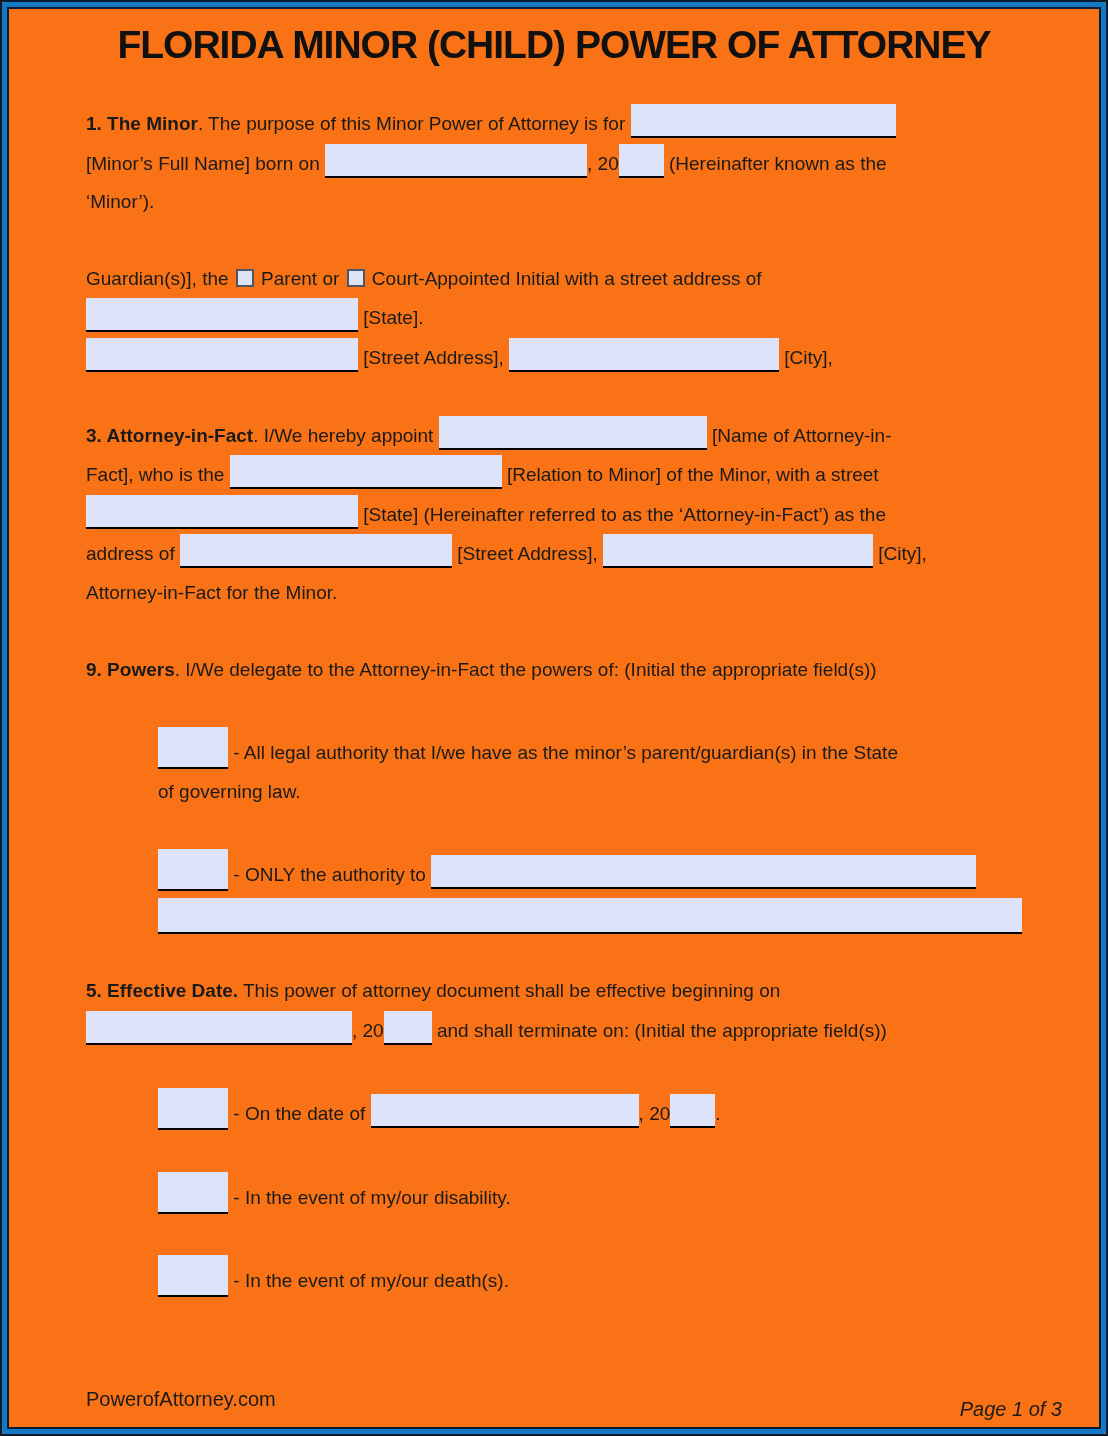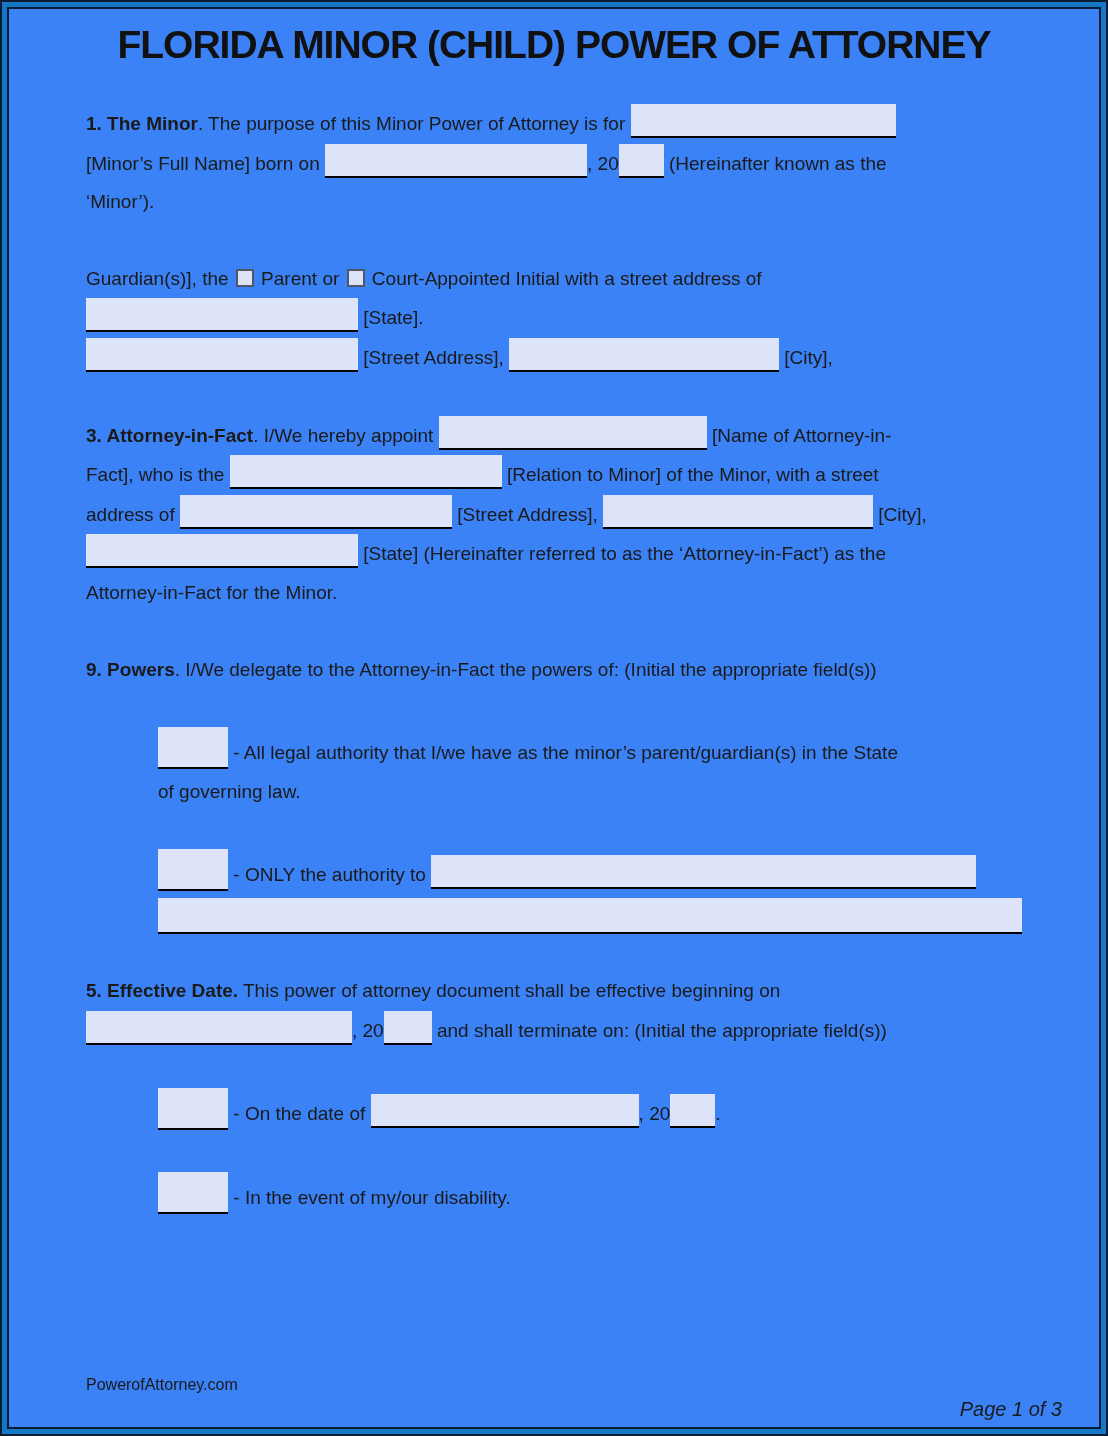--- a/index.html
+++ b/index.html
@@ -1,33 +1,33 @@
 <!DOCTYPE html>
 <html><head>
 <meta charset="utf-8">
 <style>
   html,body{margin:0;padding:0;background:#ffffff;}
-  .outer{width:1108px;height:1436px;box-sizing:border-box;border:2px solid #0c1d33;background:#3b82f6;}
+  .outer{width:1108px;height:1436px;box-sizing:border-box;border:2px solid #0c1d33;background:#f97316;}
   .mid{width:100%;height:100%;box-sizing:border-box;border:5px solid #1478c4;border-radius:2px;}
   .content{width:100%;height:100%;box-sizing:border-box;border:2px solid #0c1d33;position:relative;
            padding:6px 77px 0 77px;font-family:"Liberation Sans",sans-serif;font-size:19px;color:#1a1a1a;overflow:hidden;}
   .title{font-size:39px;font-weight:bold;text-align:center;letter-spacing:-1px;line-height:50px;margin:5px 0 0 0;color:#111;}
   .line{line-height:38.6px;white-space:nowrap;}
   .b{font-weight:bold;}
   .i{}
   .blk{margin-top:38px;}
   .blk1{margin-top:34px;}
   .indent{margin-left:72px;}
   .field{display:inline-block;background:#dde3f9;border-bottom:2px solid #000;height:32px;vertical-align:-8px;}
   .w272{width:272px}.w270{width:270px}.w268{width:268px}.w266{width:266px}.w265{width:265px}.w262{width:262px}.w545{width:545px}
   .yr{width:45px}.yr48{width:48px}
   .initial{width:70px;height:40px;vertical-align:-10px;}
   .fullfield{display:block;width:100%;height:34px;background:#dde3f9;border-bottom:2px solid #000;margin-top:3px;}
   .checkbox{display:inline-block;width:14px;height:14px;border:2px solid #4f5666;background:#dde4f8;vertical-align:-2px;margin:0 2px;}
-  .site{position:absolute;left:77px;bottom:33px;font-size:16px;}
+  .site{position:absolute;left:77px;bottom:16px;font-size:20px;}
   .pagenum{position:absolute;right:37px;bottom:6px;font-size:20px;font-style:italic;}
 </style>
 </head>
 <body>
 
 <div class="outer">
 <div class="mid">
 <div class="content">
 
   <h1 class="title">FLORIDA MINOR (CHILD) POWER OF ATTORNEY</h1>
@@ -57,24 +57,24 @@
   </div>
 
   <div class="blk">
     <div class="line">
       <span class="b">3. Attorney-in-Fact</span><span>. I/We hereby appoint </span><span class="field w268"></span><span> [Name of Attorney-in-</span>
     </div>
     <div class="line">
       <span>Fact], who is the </span><span class="field w272"></span><span> [Relation to Minor] of the Minor, with a street</span>
     </div>
     <div class="line">
-      <span>address of </span><span class="field w272"></span><span> [Street Address], </span><span class="field w270"></span><span> [City],</span>
+      <span class="field w272"></span><span> [State] (Hereinafter referred to as the ‘Attorney-in-Fact’) as the</span>
     </div>
     <div class="line">
-      <span class="field w272"></span><span> [State] (Hereinafter referred to as the ‘Attorney-in-Fact’) as the</span>
+      <span>address of </span><span class="field w272"></span><span> [Street Address], </span><span class="field w270"></span><span> [City],</span>
     </div>
     <div class="line">
       <span>Attorney-in-Fact for the Minor.</span>
     </div>
   </div>
 
   <div class="blk">
     <div class="line">
       <span class="b">9. Powers</span><span>. I/We delegate to the Attorney-in-Fact the powers of: </span><span class="i">(Initial the appropriate field(s))</span>
     </div>
@@ -105,19 +105,24 @@
   <div class="blk indent">
     <div class="line">
       <span class="field initial"></span><span> - On the date of </span><span class="field w268"></span><span>, 20</span><span class="field yr"></span><span>.</span>
     </div>
   </div>
   <div class="blk indent">
     <div class="line">
       <span class="field initial"></span><span> - In the event of my/our disability.</span>
     </div>
   </div>
+  <div class="blk indent">
+    <div class="line">
+      <span class="field initial"></span><span> - In the event of my/our death(s).</span>
+    </div>
+  </div>
 
   <span class="site">PowerofAttorney.com</span>
   <span class="pagenum">Page 1 of 3</span>
 
 </div>
 </div>
 </div>
 
 </body></html>

